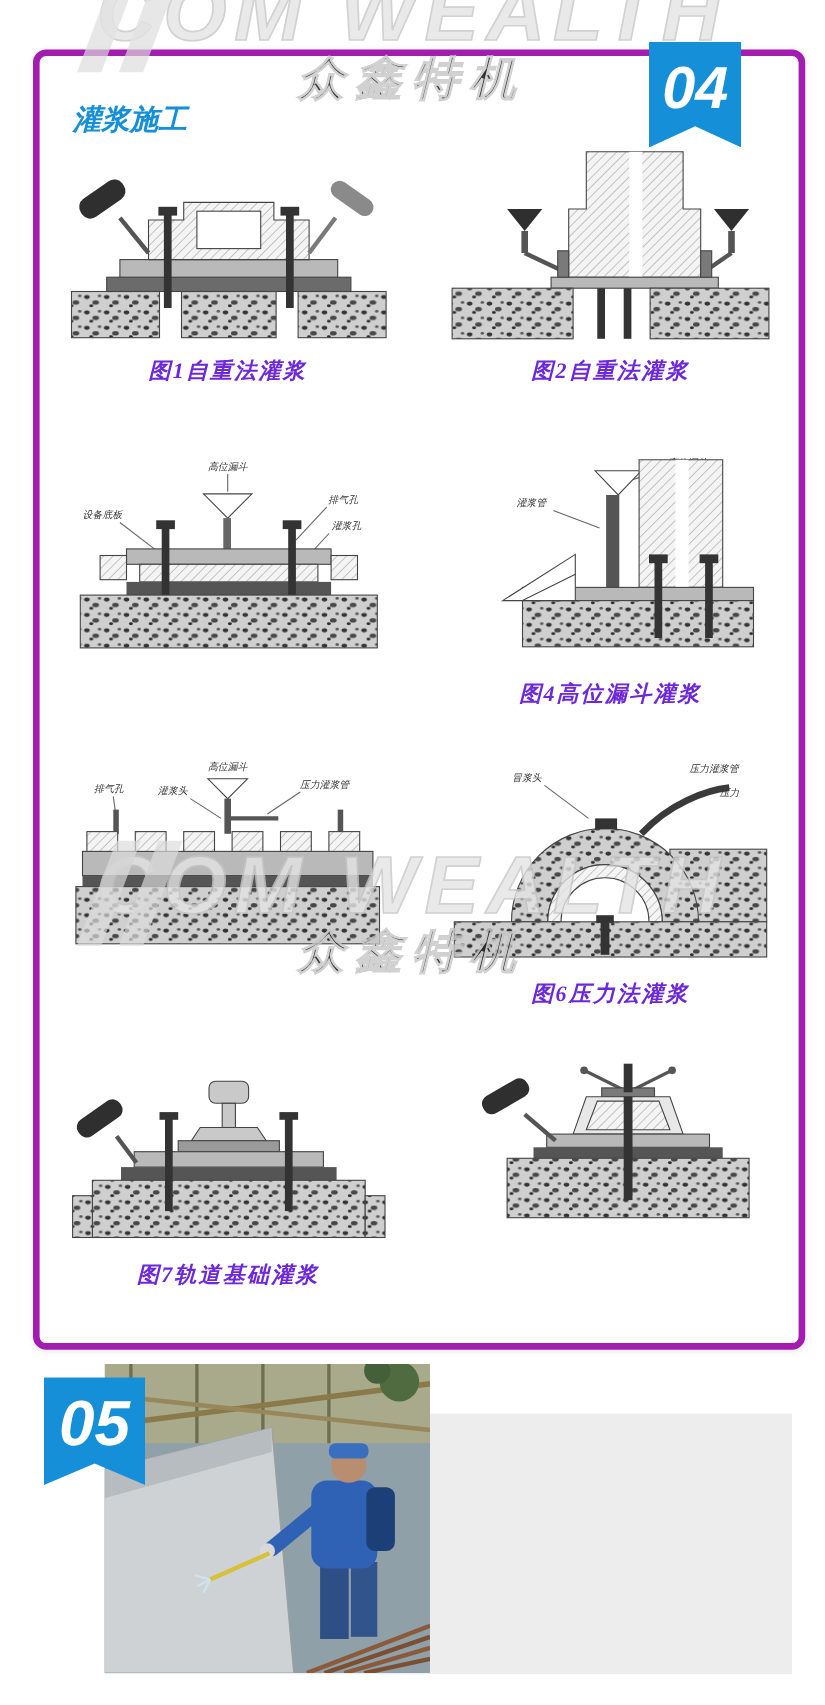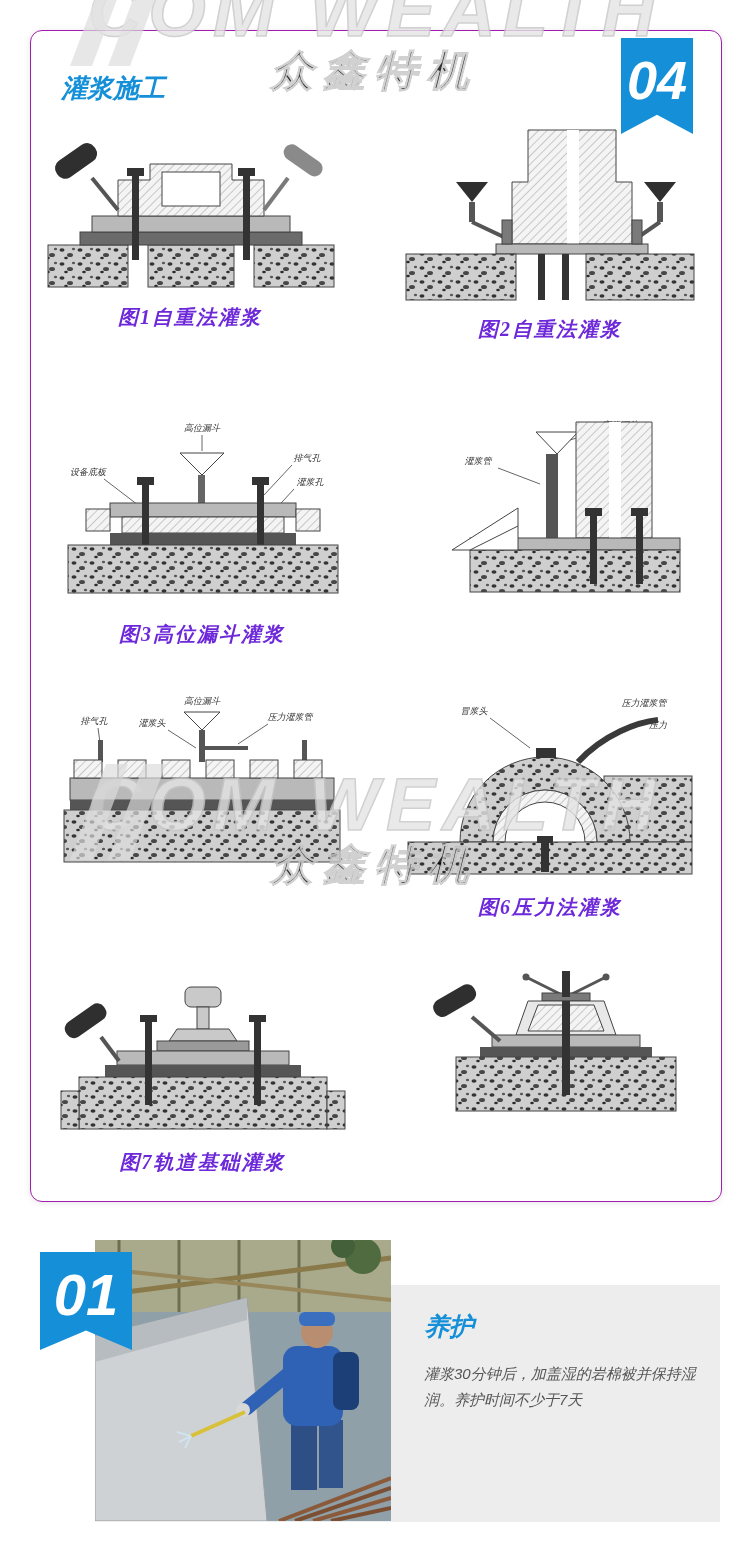--- a/index.html
+++ b/index.html
@@ -11,29 +11,29 @@
       pointer-events:none;opacity:.8;}
   .wm-top{top:-26px;}
   .wm-mid{top:768px;}
   .wm-en{font-size:74px;font-weight:bold;letter-spacing:7px;line-height:1;
          color:#e4e4e4;-webkit-text-stroke:1.5px #c6c6c6;white-space:nowrap;}
   .wm-cn{font-size:42px;font-weight:bold;letter-spacing:10px;line-height:1;
          margin-top:2px;color:#000000;-webkit-text-stroke:1px #c6c6c6;}
   .wm-logo{position:absolute;left:62px;top:-4px;opacity:.85;}
 
   
-  .card{position:absolute;left:30px;top:30px;width:690px;height:1170px;
-        background:#fff;border:1px solid #a21caf;border-radius:12px;
+  .card{position:absolute;left:30px;top:45px;width:690px;height:1170px;
+        background:#fff;border:6px solid #a21caf;border-radius:12px;
         box-shadow:0 1px 6px rgba(0,0,0,.10);z-index:1;}
   .sec-title{margin:40px 0 0 30px;font-size:26px;font-weight:bold;color:#1590d8;}
 
   .badge{position:absolute;background:#1590d8;color:#ffffff;text-align:center;
          font-weight:bold;z-index:5;
          clip-path:polygon(0 0,100% 0,100% 100%,50% 80%,0 100%);}
-  .badge-04{left:621px;top:38px;width:72px;height:96px;font-size:54px;line-height:84px;}
+  .badge-04{left:590px;top:38px;width:84px;height:96px;font-size:54px;line-height:84px;}
   .badge-05{left:40px;top:1252px;width:92px;height:98px;font-size:58px;line-height:86px;z-index:6;}
 
   .fig-grid{margin-top:14px;}
   .fig-row{display:flex;justify-content:center;gap:36px;margin-bottom:42px;}
   .fig{width:312px;text-align:center;}
   .fig-art{display:flex;align-items:flex-end;justify-content:center;}
   .fig-art.r1{height:172px;} .fig-art.r2{height:212px;}
   .fig-art.r3{height:192px;} .fig-art.r4{height:158px;}
   .fig figcaption{margin-top:12px;font-family:"Liberation Serif",serif;
         font-size:20px;font-weight:bold;letter-spacing:2px;color:#6d28d9;}
@@ -108,21 +108,21 @@
               <line x1="52" y1="58" x2="78" y2="90" stroke="#555" stroke-width="4"></line>
               <g transform="rotate(35 262 42)">
                   <rect x="240" y="32" width="44" height="16" rx="8" fill="#8a8a8a"></rect>
                 </g>
               <line x1="248" y1="58" x2="224" y2="90" stroke="#7a7a7a" stroke-width="4"></line>
             </svg>
           </div>
           <figcaption>图1自重法灌浆</figcaption>
         </figure>
 
-        <figure class="fig" style="margin:12px">
+        <figure class="fig" style="margin:0">
           <div class="fig-art r1">
             <svg class="diag" width="300" height="180" viewBox="0 0 300 180">
               <polygon points="128,6 216,6 216,58 232,58 232,120 112,120 112,58 128,58" fill="url(#p-hatch)" stroke="#444"></polygon>
               <rect x="167" y="6" width="12" height="114" fill="#fff"></rect>
               <rect x="96" y="120" width="152" height="10" fill="#b9b9b9" stroke="#444"></rect>
               <rect x="6" y="130" width="110" height="46" fill="url(#p-speck)" stroke="#444"></rect>
               <rect x="186" y="130" width="108" height="46" fill="url(#p-speck)" stroke="#444"></rect>
               <rect x="138" y="130" width="7" height="46" fill="#333"></rect>
               <rect x="162" y="130" width="7" height="46" fill="#333"></rect>
               <polygon points="56,58 88,58 72,78" fill="#2f2f2f"></polygon>
@@ -158,21 +158,20 @@
               <rect x="244" y="90" width="24" height="22" fill="url(#p-hatch)" stroke="#444"></rect>
               <rect x="70" y="98" width="162" height="16" fill="url(#p-hatch)" stroke="#444"></rect>
               <rect x="58" y="114" width="186" height="12" fill="#555"></rect>
               <rect x="90" y="64" width="7" height="80" fill="#333"></rect>
               <rect x="205" y="64" width="7" height="80" fill="#333"></rect>
               <rect x="85" y="58" width="17" height="8" fill="#333"></rect>
               <rect x="200" y="58" width="17" height="8" fill="#333"></rect>
               <rect x="16" y="126" width="270" height="48" fill="url(#p-speck)" stroke="#444"></rect>
             </svg>
           </div>
-          <figcaption>图3高位漏斗灌浆</figcaption>
         </figure>
 
         <figure class="fig" style="margin:0">
           <div class="fig-art r2">
             <svg class="diag" width="300" height="195" viewBox="0 0 300 195">
               <text x="220" y="14" text-anchor="middle">高位漏斗</text>
               <line x1="196" y1="18" x2="170" y2="26" stroke="#666" stroke-width="1"></line>
               <text x="226" y="36" text-anchor="middle">冒浆头</text>
               <line x1="206" y1="40" x2="182" y2="56" stroke="#666" stroke-width="1"></line>
               <text x="78" y="50" text-anchor="middle">灌浆管</text>
@@ -184,20 +183,21 @@
               <rect x="70" y="124" width="210" height="12" fill="#b9b9b9" stroke="#444"></rect>
               <rect x="70" y="136" width="210" height="42" fill="url(#p-speck)" stroke="#444"></rect>
               <polygon points="52,136 118,94 118,136" fill="#fff" stroke="#444"></polygon>
               <line x1="70" y1="136" x2="118" y2="112" stroke="#444" stroke-width="1"></line>
               <rect x="190" y="100" width="7" height="70" fill="#333"></rect>
               <rect x="236" y="100" width="7" height="70" fill="#333"></rect>
               <rect x="185" y="94" width="17" height="8" fill="#333"></rect>
               <rect x="231" y="94" width="17" height="8" fill="#333"></rect>
             </svg>
           </div>
+          <figcaption>图4高位漏斗灌浆</figcaption>
         </figure>
       </div>
 
       <div class="fig-row">
         <figure class="fig" style="margin:0">
           <div class="fig-art r3">
             <svg class="diag" width="300" height="190" viewBox="0 0 300 190">
               <text x="150" y="12" text-anchor="middle">高位漏斗</text>
               <text x="238" y="28" text-anchor="middle">压力灌浆管</text>
               <line x1="216" y1="32" x2="186" y2="52" stroke="#666" stroke-width="1"></line>
@@ -335,21 +335,17 @@
       <line x1="96" y1="196" x2="84" y2="202" stroke="#cfe3ef" stroke-width="2"></line>
       <line x1="96" y1="196" x2="90" y2="208" stroke="#cfe3ef" stroke-width="2"></line>
       <line x1="184" y1="281" x2="296" y2="238" stroke="#8a5a3a" stroke-width="4"></line>
       <line x1="200" y1="281" x2="296" y2="248" stroke="#7d4f32" stroke-width="4"></line>
       <line x1="218" y1="281" x2="296" y2="258" stroke="#8a5a3a" stroke-width="4"></line>
       <line x1="236" y1="281" x2="296" y2="268" stroke="#7d4f32" stroke-width="4"></line>
     </svg>
   </div>
 
   <div class="badge badge-05">
-    <span>01</span>
-  </div>
-
-  <div class="sec5-text">
-    <h3>养护</h3>
-    <p>灌浆30分钟后，加盖湿的岩棉被并保持湿润。养护时间不少于7天</p>
-  </div>
+    <span>05</span>
+  </div>
+
 
 </div>
 
 </body></html>

